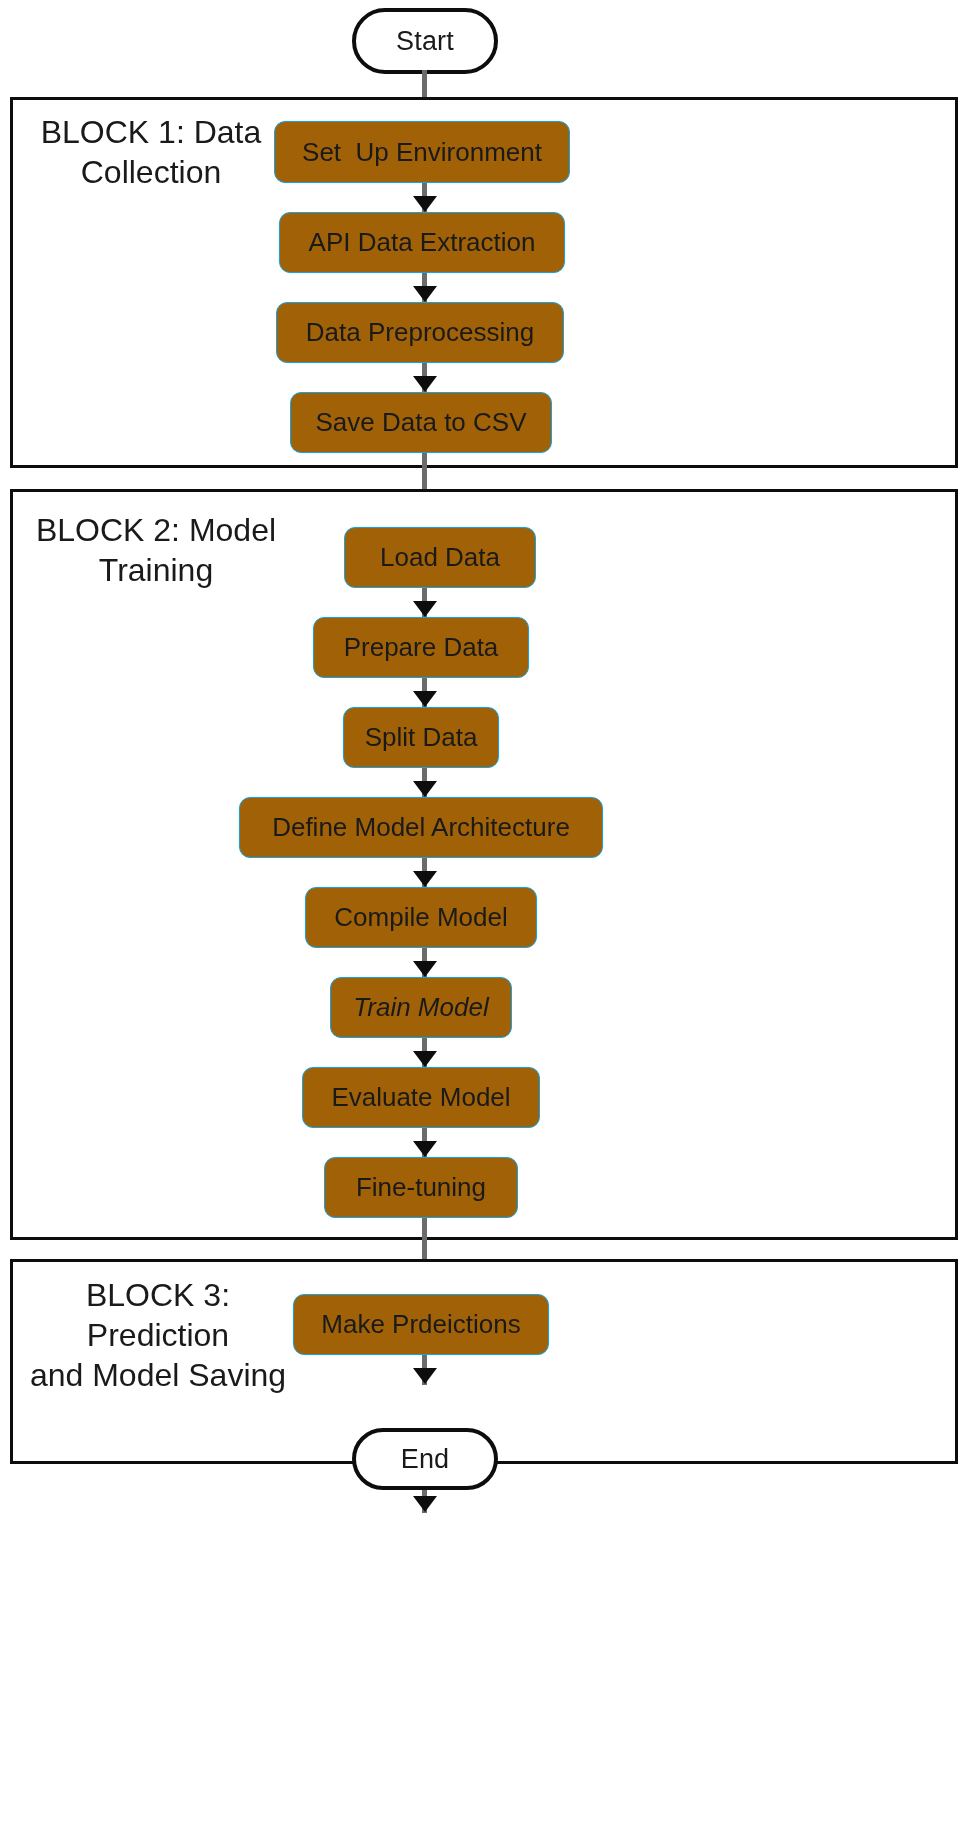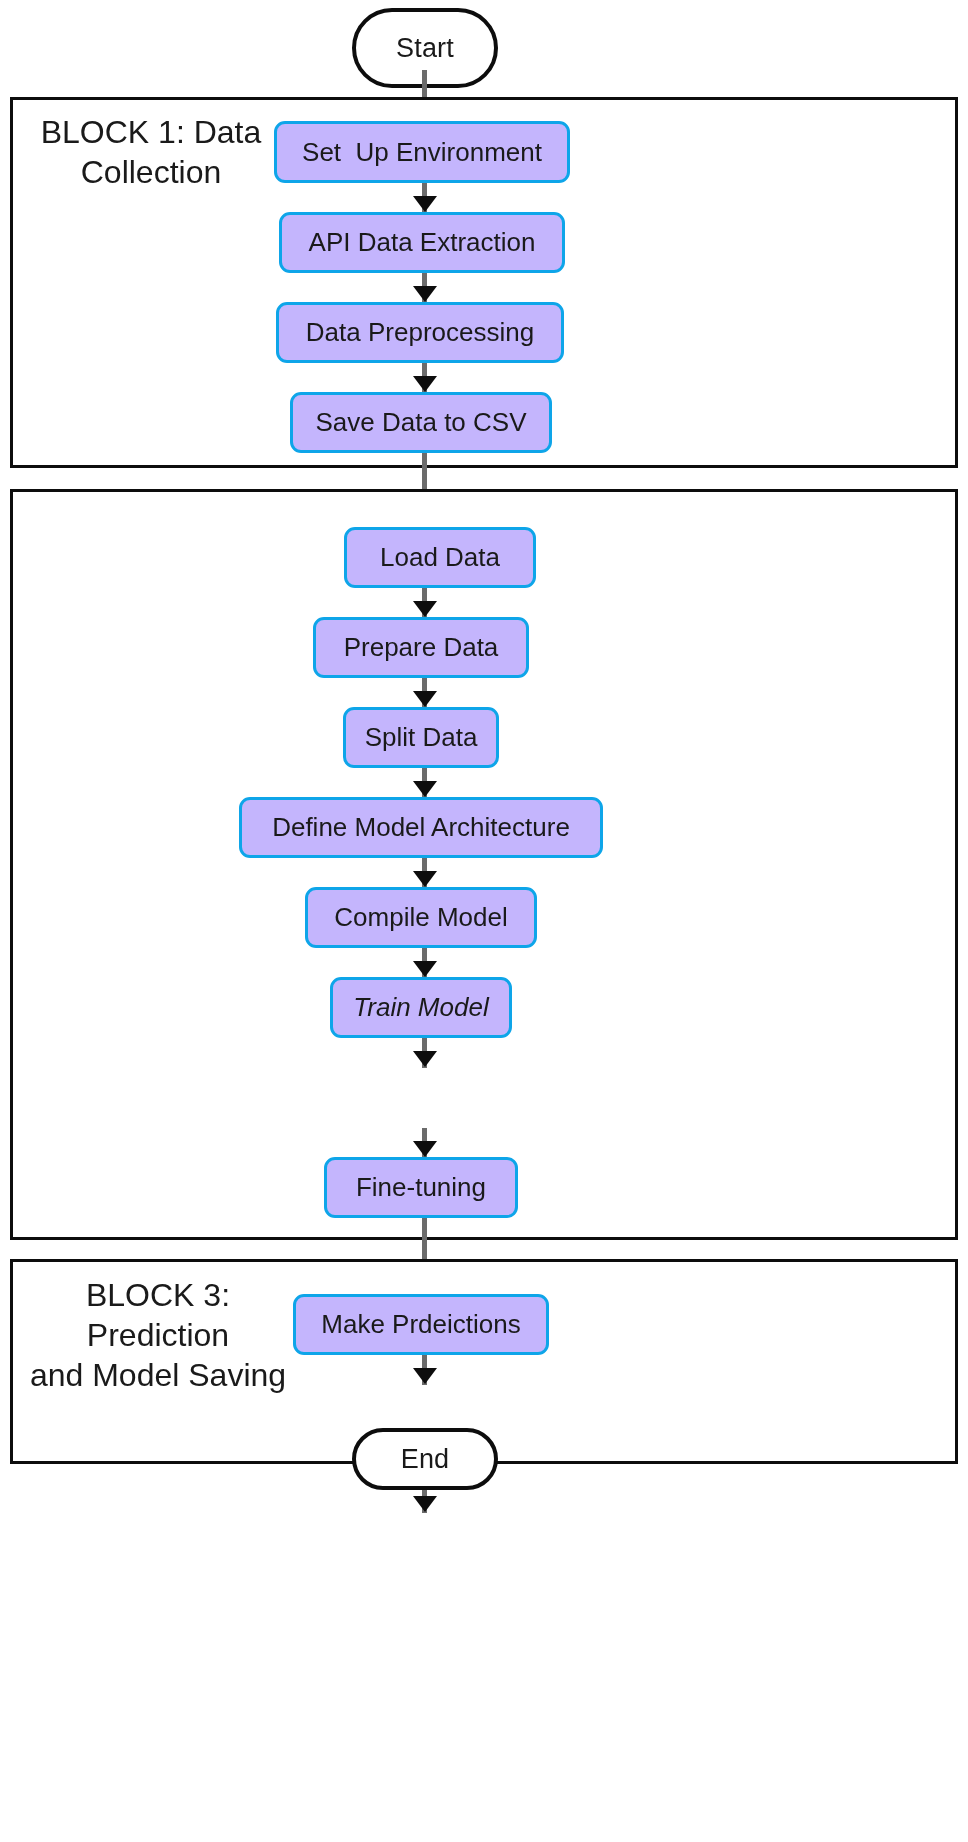--- a/index.html
+++ b/index.html
@@ -47,23 +47,23 @@
     font-size: 32px;
     line-height: 1.25;
     color: #1a1a1a;
     white-space: pre-line;
   }
 
   
   .node {
     position: absolute;
     box-sizing: border-box;
-    border: 3px solid #0ea5e9;
+    border: 1px solid #0ea5e9;
     border-radius: 11px;
-    background: #c4b5fd;
+    background: #a16207;
     display: flex;
     align-items: center;
     justify-content: center;
     font-size: 26px;
     color: #1a1a1a;
     white-space: pre;
     text-align: center;
   }
 
   
@@ -79,21 +79,21 @@
     border-left: 12px solid transparent;
     border-right: 12px solid transparent;
     border-top: 16px solid #0d0d0d;
   }
 </style>
 </head>
 <body>
 
 <div id="canvas">
 
-  <div class="terminator" style="left:352px; top:8px; width:146px; height:80px;">
+  <div class="terminator" style="left:352px; top:8px; width:146px; height:66px;">
     <span>Start</span>
   </div>
 
   <div class="conn" style="left:422px; top:70px; width:5px; height:50px;"></div>
   <div class="arrowhead" style="left:413px; top:108px;"></div>
 
   <div class="block" style="left:10px; top:97px; width:948px; height:371px;"></div>
   <div class="block-label" style="left:26px; top:112px; width:250px;">BLOCK 1: Data
 Collection</div>
 
@@ -116,20 +116,22 @@
   <div class="arrowhead" style="left:413px; top:376px;"></div>
 
   <div class="node" style="left:290px; top:392px; width:262px; height:61px;">
     <span>Save Data to CSV</span>
   </div>
 
   <div class="conn" style="left:422px; top:453px; width:5px; height:78px;"></div>
   <div class="arrowhead" style="left:413px; top:513px;"></div>
 
   <div class="block" style="left:10px; top:489px; width:948px; height:751px;"></div>
+  <div class="block-label" style="left:26px; top:510px; width:260px;">BLOCK 2: Model
+Training</div>
 
   <div class="node" style="left:344px; top:527px; width:192px; height:61px;">
     <span>Load Data</span>
   </div>
   <div class="conn" style="left:422px; top:588px; width:5px; height:30px;"></div>
   <div class="arrowhead" style="left:413px; top:601px;"></div>
 
   <div class="node" style="left:313px; top:617px; width:216px; height:61px;">
     <span>Prepare Data</span>
   </div>
@@ -153,20 +155,23 @@
   </div>
   <div class="conn" style="left:422px; top:948px; width:5px; height:30px;"></div>
   <div class="arrowhead" style="left:413px; top:961px;"></div>
 
   <div class="node" style="left:330px; top:977px; width:182px; height:61px;font-style:italic;">
     <span>Train Model</span>
   </div>
   <div class="conn" style="left:422px; top:1038px; width:5px; height:30px;"></div>
   <div class="arrowhead" style="left:413px; top:1051px;"></div>
 
+  <div class="node" style="left:302px; top:1067px; width:238px; height:61px;">
+    <span>Evaluate Model</span>
+  </div>
   <div class="conn" style="left:422px; top:1128px; width:5px; height:30px;"></div>
   <div class="arrowhead" style="left:413px; top:1141px;"></div>
 
   <div class="node" style="left:324px; top:1157px; width:194px; height:61px;">
     <span>Fine-tuning</span>
   </div>
 
   <div class="conn" style="left:422px; top:1218px; width:5px; height:78px;"></div>
   <div class="arrowhead" style="left:413px; top:1280px;"></div>
 

